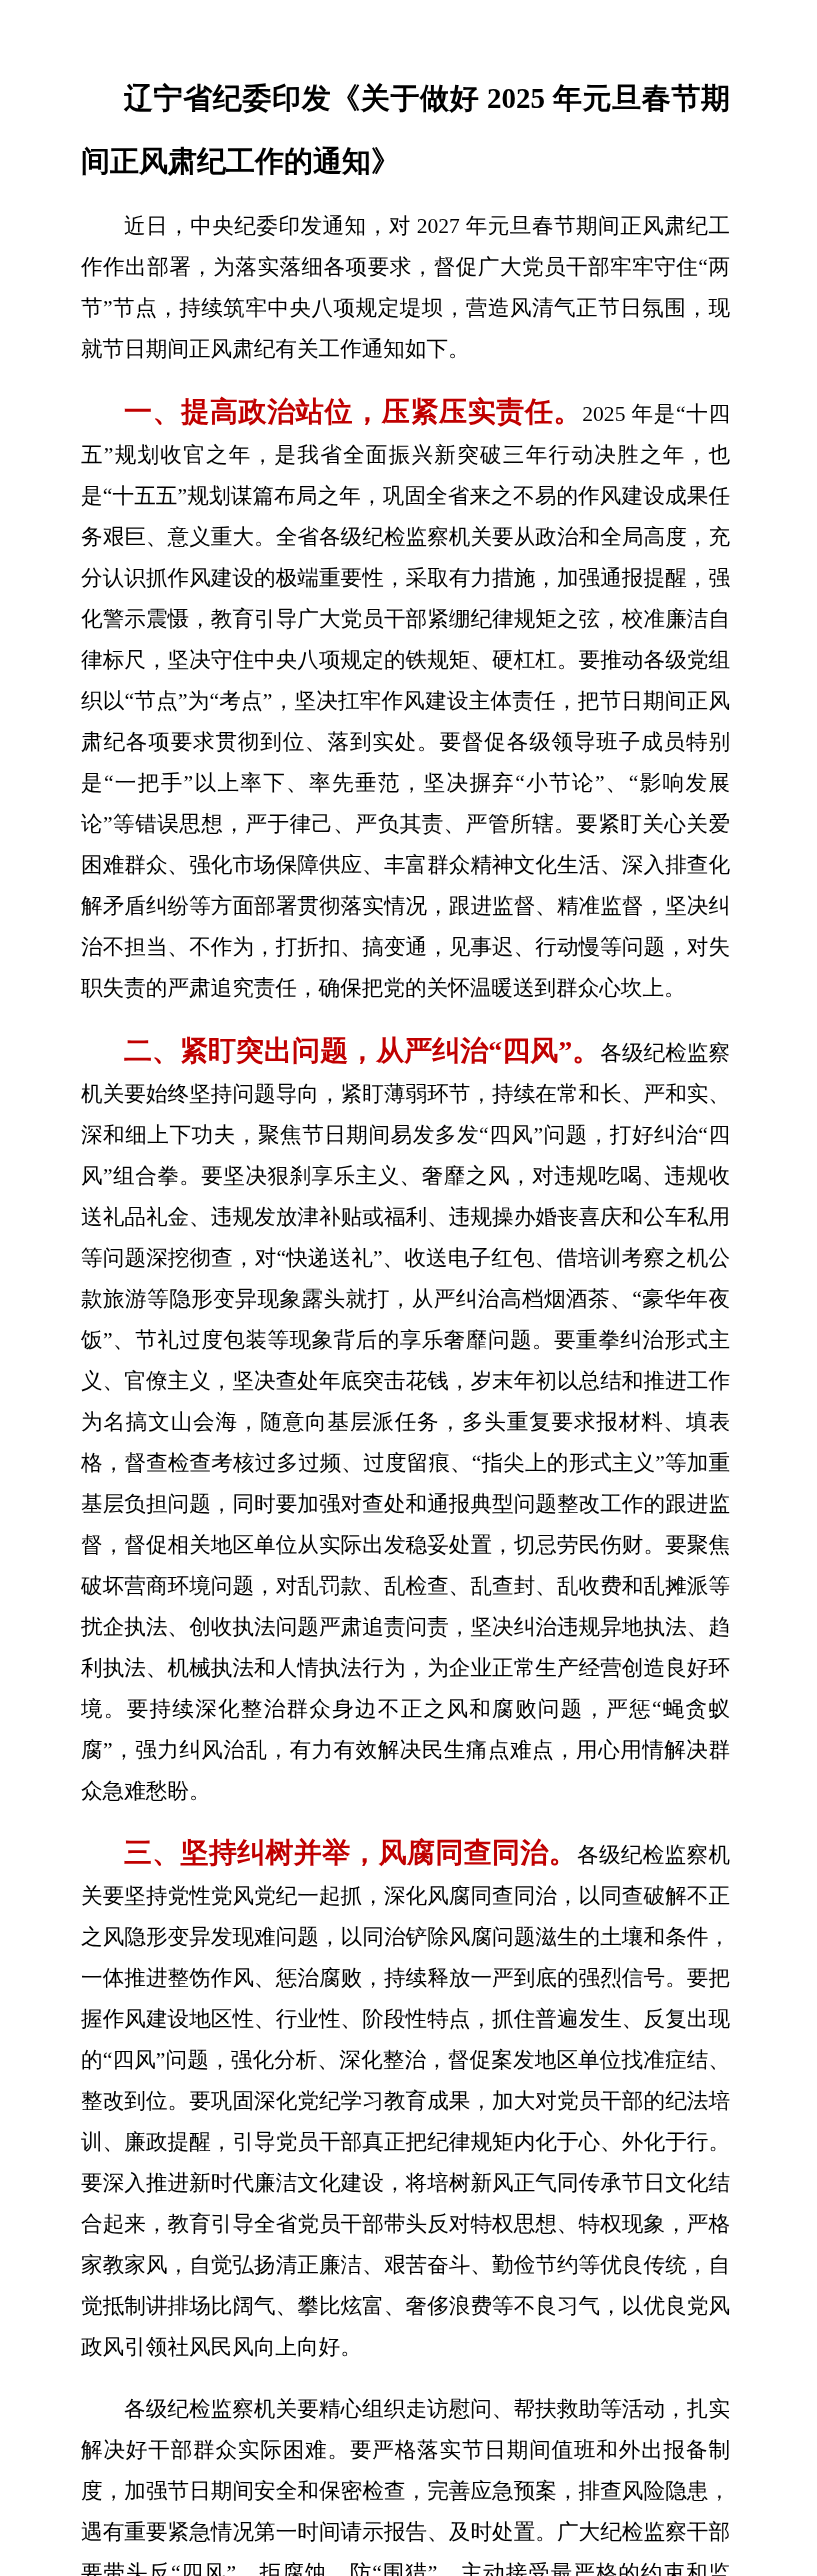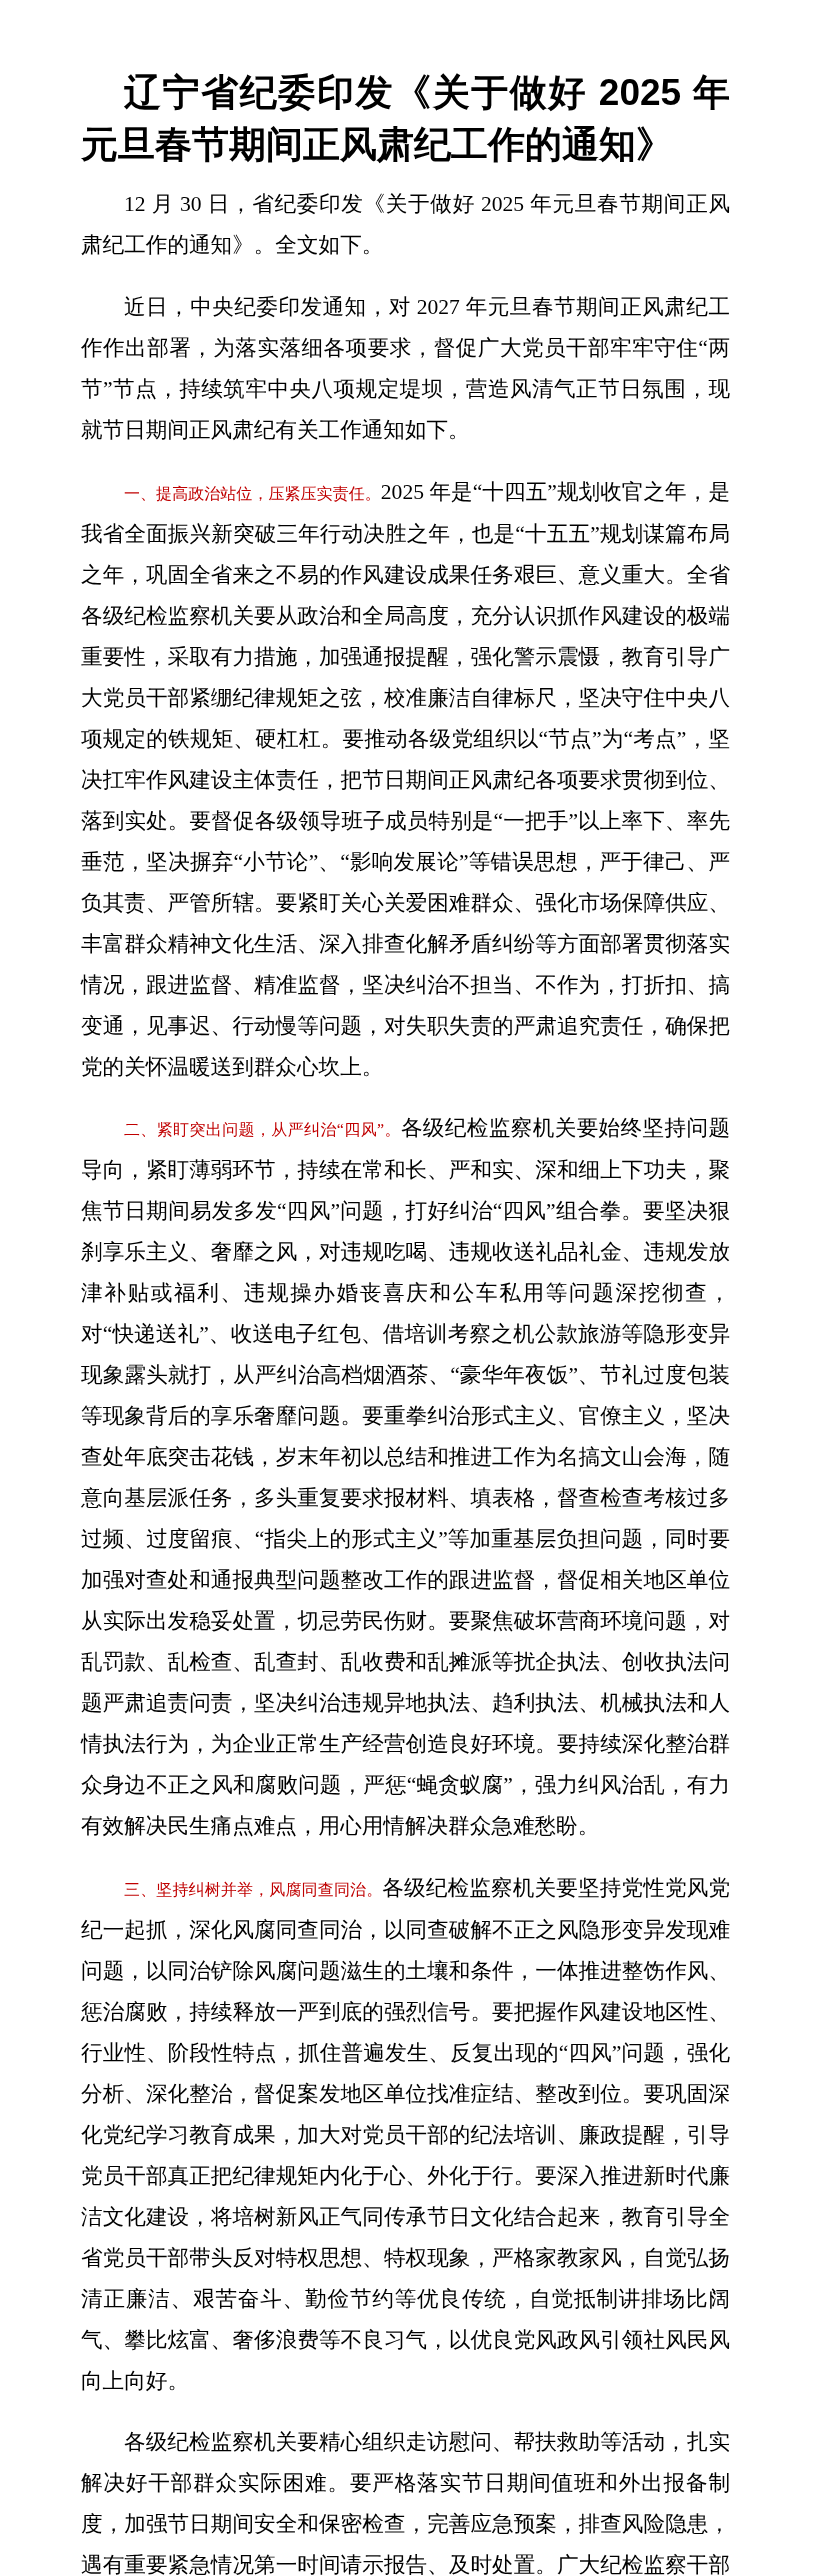--- a/index.html
+++ b/index.html
@@ -17,50 +17,49 @@
     box-sizing:border-box;
     padding:67px 88px 62px 81px;
     display:flex;
     flex-direction:column;
     overflow:hidden;
     font-family:"Liberation Serif","DejaVu Serif",serif;
     color:var(--text-black);
   }
   .title{
     margin:0 0 13.4px 0;
-    font-family:Liberation Sans, sans-serif;
+    font-family:Liberation Serif, serif;
     font-weight:900;
-    font-size:37px;
-    line-height:52px;
+    font-size:29px;
+    line-height:63px;
     text-indent:43px;
     text-align:justify;
     color:var(--text-black);
   }
   .para{
     margin:0 0 20.6px 0;
     font-size:21.6px;
     line-height:41px;
     text-align:justify;
     text-indent:43px;
     word-break:break-all;
   }
   .para .lead{
     color:var(--heading-red);
-    font-weight:normal;
-    font-size:16px;
+    font-weight:bold;
+    font-size:28px;
   }
 </style>
 </head>
 <body>
 
 <div class="page">
 
   <h1 class="title">辽宁省纪委印发《关于做好 2025 年元旦春节期间正风肃纪工作的通知》</h1>
 
-  <p class="para"><span>12 月 30 日，省纪委印发《关于做好 2025 年元旦春节期间正风肃纪工作的通知》。全文如下。</span></p>
 
   <p class="para"><span>近日，中央纪委印发通知，对 2027 年元旦春节期间正风肃纪工作作出部署，为落实落细各项要求，督促广大党员干部牢牢守住“两节”节点，持续筑牢中央八项规定堤坝，营造风清气正节日氛围，现就节日期间正风肃纪有关工作通知如下。</span></p>
 
   <p class="para"><span class="lead">一、提高政治站位，压紧压实责任。</span><span>2025 年是“十四五”规划收官之年，是我省全面振兴新突破三年行动决胜之年，也是“十五五”规划谋篇布局之年，巩固全省来之不易的作风建设成果任务艰巨、意义重大。全省各级纪检监察机关要从政治和全局高度，充分认识抓作风建设的极端重要性，采取有力措施，加强通报提醒，强化警示震慑，教育引导广大党员干部紧绷纪律规矩之弦，校准廉洁自律标尺，坚决守住中央八项规定的铁规矩、硬杠杠。要推动各级党组织以“节点”为“考点”，坚决扛牢作风建设主体责任，把节日期间正风肃纪各项要求贯彻到位、落到实处。要督促各级领导班子成员特别是“一把手”以上率下、率先垂范，坚决摒弃“小节论”、“影响发展论”等错误思想，严于律己、严负其责、严管所辖。要紧盯关心关爱困难群众、强化市场保障供应、丰富群众精神文化生活、深入排查化解矛盾纠纷等方面部署贯彻落实情况，跟进监督、精准监督，坚决纠治不担当、不作为，打折扣、搞变通，见事迟、行动慢等问题，对失职失责的严肃追究责任，确保把党的关怀温暖送到群众心坎上。</span></p>
 
   <p class="para"><span class="lead">二、紧盯突出问题，从严纠治“四风”。</span><span>各级纪检监察机关要始终坚持问题导向，紧盯薄弱环节，持续在常和长、严和实、深和细上下功夫，聚焦节日期间易发多发“四风”问题，打好纠治“四风”组合拳。要坚决狠刹享乐主义、奢靡之风，对违规吃喝、违规收送礼品礼金、违规发放津补贴或福利、违规操办婚丧喜庆和公车私用等问题深挖彻查，对“快递送礼”、收送电子红包、借培训考察之机公款旅游等隐形变异现象露头就打，从严纠治高档烟酒茶、“豪华年夜饭”、节礼过度包装等现象背后的享乐奢靡问题。要重拳纠治形式主义、官僚主义，坚决查处年底突击花钱，岁末年初以总结和推进工作为名搞文山会海，随意向基层派任务，多头重复要求报材料、填表格，督查检查考核过多过频、过度留痕、“指尖上的形式主义”等加重基层负担问题，同时要加强对查处和通报典型问题整改工作的跟进监督，督促相关地区单位从实际出发稳妥处置，切忌劳民伤财。要聚焦破坏营商环境问题，对乱罚款、乱检查、乱查封、乱收费和乱摊派等扰企执法、创收执法问题严肃追责问责，坚决纠治违规异地执法、趋利执法、机械执法和人情执法行为，为企业正常生产经营创造良好环境。要持续深化整治群众身边不正之风和腐败问题，严惩“蝇贪蚁腐”，强力纠风治乱，有力有效解决民生痛点难点，用心用情解决群众急难愁盼。</span></p>
 
   <p class="para"><span class="lead">三、坚持纠树并举，风腐同查同治。</span><span>各级纪检监察机关要坚持党性党风党纪一起抓，深化风腐同查同治，以同查破解不正之风隐形变异发现难问题，以同治铲除风腐问题滋生的土壤和条件，一体推进整饬作风、惩治腐败，持续释放一严到底的强烈信号。要把握作风建设地区性、行业性、阶段性特点，抓住普遍发生、反复出现的“四风”问题，强化分析、深化整治，督促案发地区单位找准症结、整改到位。要巩固深化党纪学习教育成果，加大对党员干部的纪法培训、廉政提醒，引导党员干部真正把纪律规矩内化于心、外化于行。要深入推进新时代廉洁文化建设，将培树新风正气同传承节日文化结合起来，教育引导全省党员干部带头反对特权思想、特权现象，严格家教家风，自觉弘扬清正廉洁、艰苦奋斗、勤俭节约等优良传统，自觉抵制讲排场比阔气、攀比炫富、奢侈浪费等不良习气，以优良党风政风引领社风民风向上向好。</span></p>
 
   <p class="para"><span>各级纪检监察机关要精心组织走访慰问、帮扶救助等活动，扎实解决好干部群众实际困难。要严格落实节日期间值班和外出报备制度，加强节日期间安全和保密检查，完善应急预案，排查风险隐患，遇有重要紧急情况第一时间请示报告、及时处置。广大纪检监察干部要带头反“四风”、拒腐蚀、防“围猎”，主动接受最严格的约束和监督，忠诚干净担当、敢于善于斗争，自觉做清廉自守、一尘不染的忠诚卫士。</span></p>

